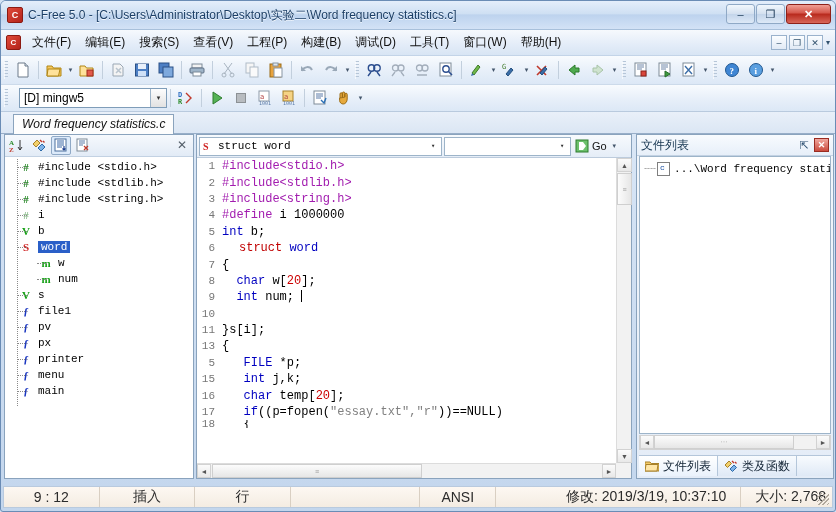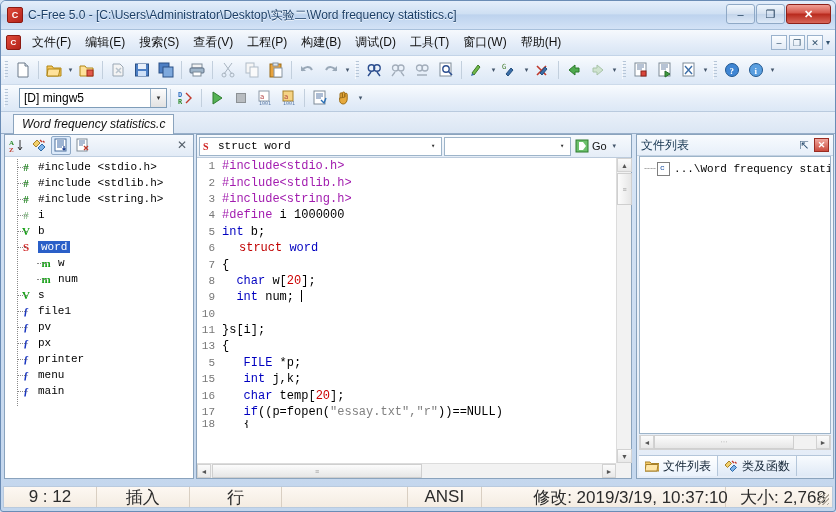--- a/index.html
+++ b/index.html
@@ -310,21 +310,21 @@
     display:flex; align-items:center; gap:4px; padding: 0 6px;
     font-size:12px; color:#123; border-right:1px solid #b4c6da;
   }
   .rp-tab.active { background: linear-gradient(180deg,#ffffff,#eaf2fc); }
   
   #statusbar {
     position:absolute; left:2px; bottom:3px; width:830px; height:22px;
     background: linear-gradient(180deg,#fdf8f2,#f4ece2);
     border:1px solid #b9cade;
     display:flex; align-items:center;
-    font-size:17px; color:#2b2b2b;
+    font-size:14px; color:#2b2b2b;
   }
   .sb-cell {
     height:20px; display:flex; align-items:center; justify-content:center;
     border-right:1px solid #d9cfc2; padding: 0 6px; white-space:nowrap;
   }
   .sb-grip {
     position:absolute; right:3px; bottom:2px; width:12px;height:12px;
     background-image:
       repeating-linear-gradient(135deg,#b0a89d 0 1px, transparent 1px 3px);
   }

